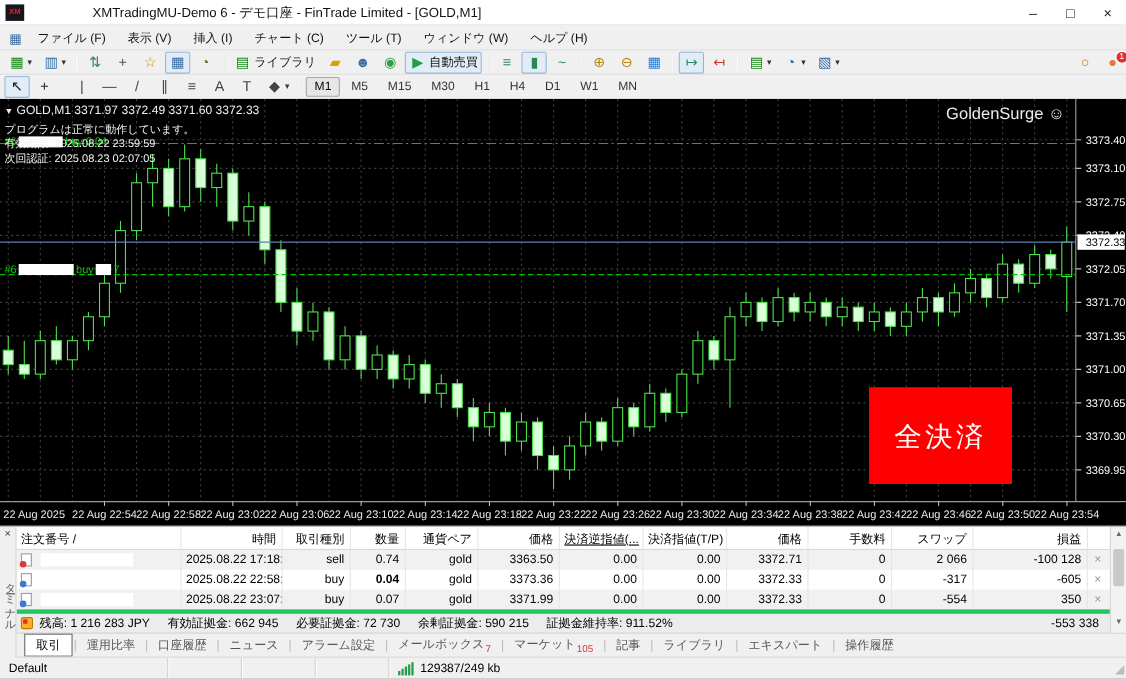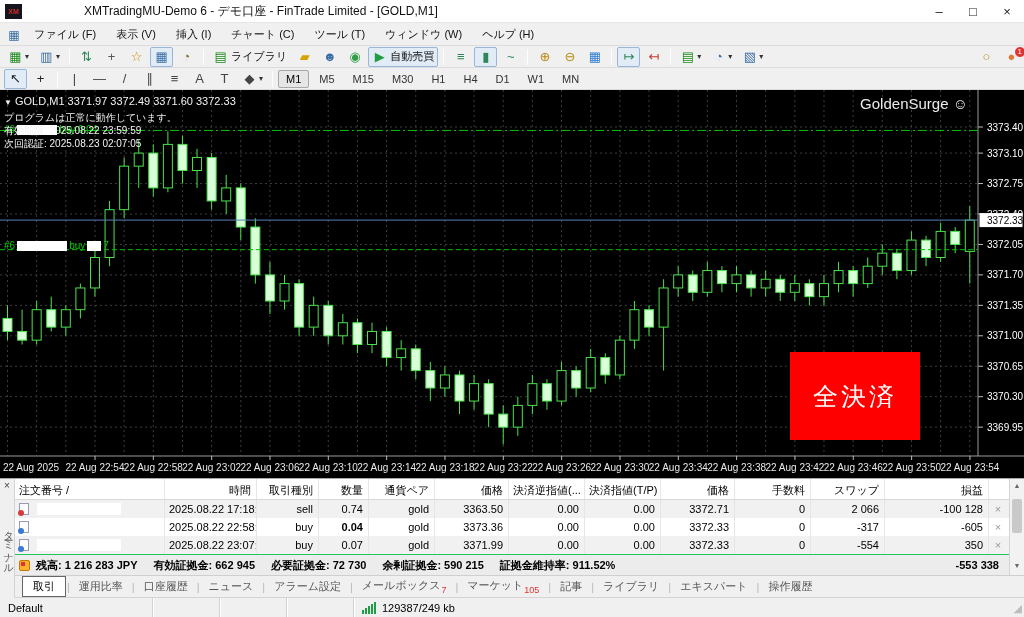--- a/index.html
+++ b/index.html
@@ -68,21 +68,21 @@
   .t-row{display:flex;height:18px;}
   .t-row.alt{background:#f1f1f1;}
   .t-row .t-cell{padding-top:3px;}
   .doc-ico{position:relative;display:inline-block;width:10px;height:12px;background:#fdfdfd;
            border:1px solid #9a9ab0;vertical-align:-2px;}
   .doc-ico i{position:absolute;left:-2px;bottom:-2px;width:6px;height:6px;border-radius:50%;display:block;}
   .dot-sell{background:#d43c3c;} .dot-buy{background:#3c78d4;}
   .ord-redact{display:inline-block;width:84px;height:12px;background:#fff;vertical-align:-2px;margin-left:8px;}
   .row-x{color:#9a9a9a;text-align:center;padding:3px 2px 0 0;}
   .t-balance{position:absolute;left:15px;top:75px;width:994px;height:21px;background:#ececec;
-             border-top:1px solid #22c55e;display:flex;align-items:center;font-weight:bold;
+             border-top:4px solid #22c55e;display:flex;align-items:center;font-weight:normal;
              padding-left:4px;}
   .bal-ico{width:11px;height:11px;background:#ffb02e;border:1px solid #c07800;border-radius:2px;
            margin-right:6px;position:relative;}
   .bal-ico i{position:absolute;left:1px;top:1px;width:4px;height:4px;background:#e03131;display:block;}
   .bal-seg{margin-right:16px;}
   .bal-profit{margin-left:auto;padding-right:10px;}
   .t-scroll{position:absolute;right:0;top:0;width:15px;height:96px;background:#f2f2f2;
             border-left:1px solid #d4d4d4;z-index:6;}
   .t-scroll .arr{display:block;text-align:center;font-size:7px;color:#666;line-height:14px;}
   .t-thumb{position:absolute;left:2px;top:20px;width:10px;height:34px;background:#c9c9c9;border-radius:2px;}
@@ -535,21 +535,21 @@
       <span class="t-close">×</span>
       <span class="t-vlabel">ターミナル</span>
     </div>
     <div class="t-head" id="t-head">
         <div class="t-cell" style="width: 150px; text-align: left;">注文番号  /</div>
         <div class="t-cell" style="width: 92px; text-align: right;">時間</div>
         <div class="t-cell" style="width: 62px; text-align: right;">取引種別</div>
         <div class="t-cell" style="width: 50px; text-align: right;">数量</div>
         <div class="t-cell" style="width: 66px; text-align: right;">通貨ペア</div>
         <div class="t-cell" style="width: 74px; text-align: right;">価格</div>
-        <div class="t-cell" style="width: 76px; text-align: center;">決済逆指値(...</div>
+        <div class="t-cell" style="width: 76px; text-align: center; text-decoration: underline;">決済逆指値(...</div>
         <div class="t-cell" style="width: 76px; text-align: right;">決済指値(T/P)</div>
         <div class="t-cell" style="width: 74px; text-align: right;">価格</div>
         <div class="t-cell" style="width: 76px; text-align: right;">手数料</div>
         <div class="t-cell" style="width: 74px; text-align: right;">スワップ</div>
         <div class="t-cell" style="width: 104px; text-align: right;">損益</div>
       </div>
     <div class="t-rows" id="t-rows">
         <div class="t-row alt">
           <div class="t-cell" style="width: 150px;"><span class="doc-ico"><i class="dot-sell"></i></span><span class="ord-redact"></span></div>
           <div class="t-cell" style="width: 92px; text-align: right;">2025.08.22 17:18:24</div>

